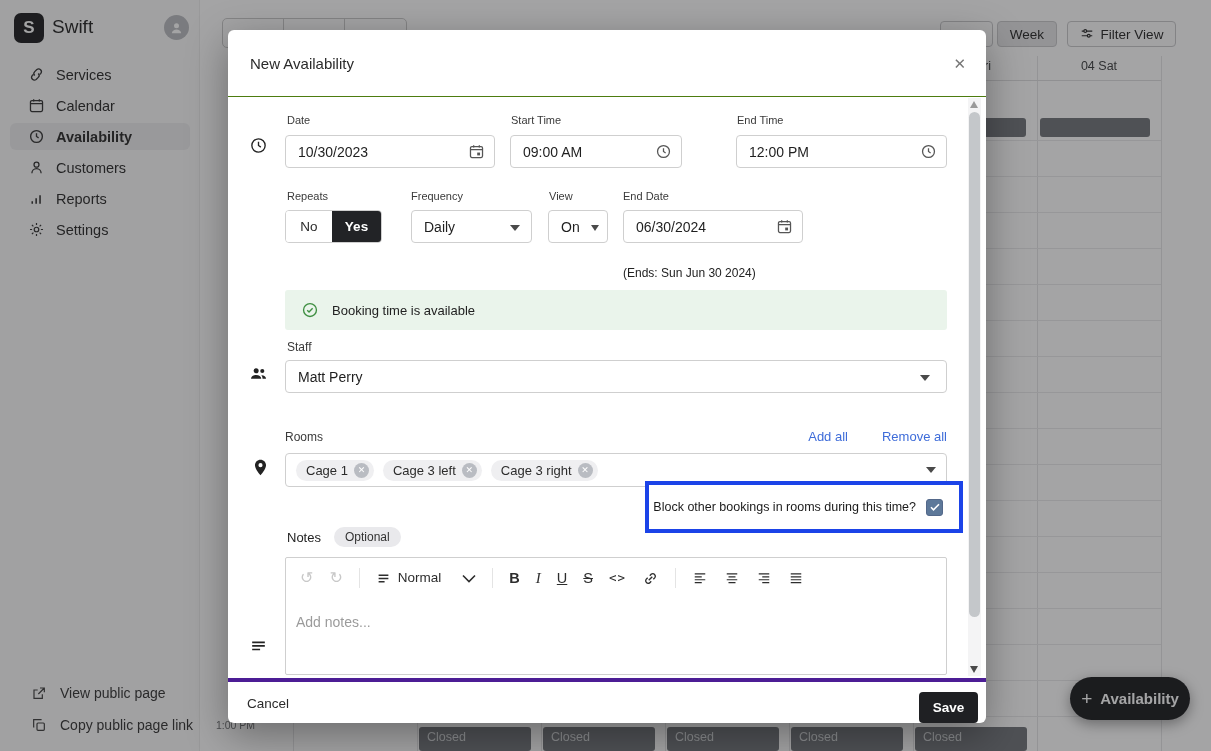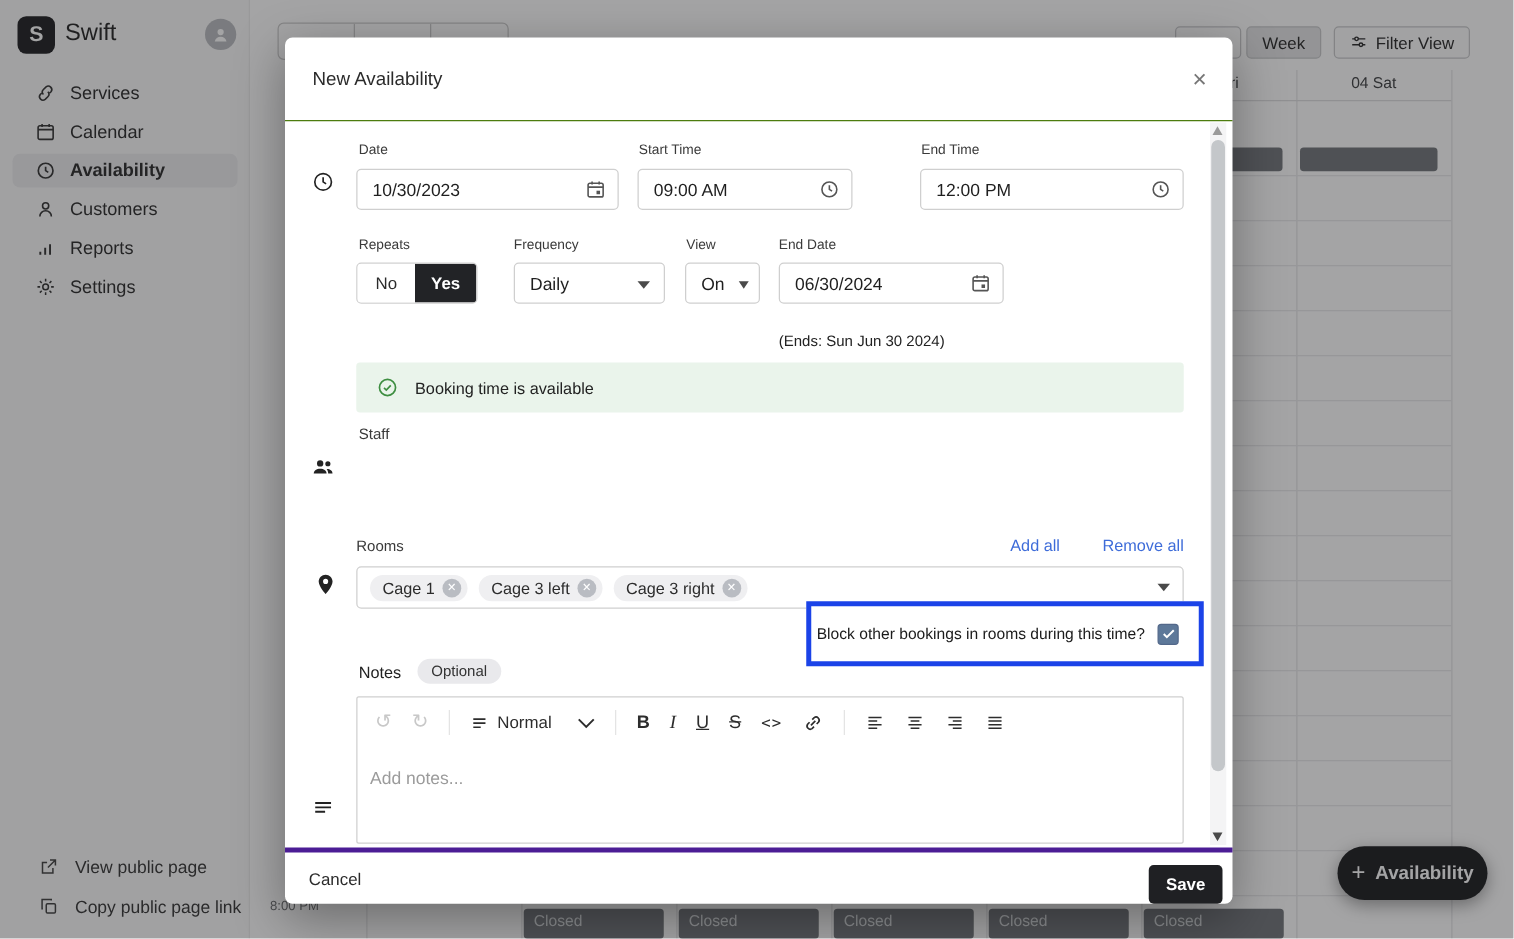--- a/index.html
+++ b/index.html
@@ -238,21 +238,21 @@
         <div class="allday-bar" style="left: 220px; width: 110px;"></div>
         <div class="allday-bar" style="left: 344px; width: 110px;"></div>
         <div class="allday-bar" style="left: 468px; width: 110px;"></div>
         <div class="allday-bar" style="left: 592px; width: 110px;"></div>
         <div class="allday-bar" style="left: 716px; width: 110px;"></div>
         <div class="allday-bar" style="left: 840px; width: 110px;"></div>
       </div>
 
   </div>
 
-  <div class="time-label">8:00 PM</div>
+  <div class="time-label">1:00 PM</div>
   <div class="closed-block" style="left:419px">Closed</div>
   <div class="closed-block" style="left:543px">Closed</div>
   <div class="closed-block" style="left:667px">Closed</div>
   <div class="closed-block" style="left:791px">Closed</div>
   <div class="closed-block" style="left:915px">Closed</div>
 
   <div class="fab">
     <span class="plus">+</span>
     <span>Availability</span>
   </div>
@@ -356,20 +356,24 @@
       <span class="cicon">
           <svg viewBox="0 0 24 24" fill="none" stroke="currentColor" stroke-width="1.8">
             <circle cx="12" cy="12" r="8.6"></circle>
             <path d="M8.3 12.3l2.4 2.4 4.8-5"></path>
           </svg>
         </span>
       <span>Booking time is available</span>
     </div>
 
     <div class="flabel" style="left:59px;top:310px;font-size:12px">Staff</div>
+    <div class="input select" style="left:57px;top:330px;width:662px">
+      <span>Matt Perry</span>
+      <span class="caret" style="right:16px"></span>
+    </div>
 
     <div class="rooms-row">
       <span style="font-size:12px;color:#3a3a3a">Rooms</span>
       <span class="spacer"></span>
       <span class="link-btn">Add all</span>
       <span class="link-btn">Remove all</span>
     </div>
     <div class="chips-field">
       <span class="chip">
         <span>Cage 1</span>

